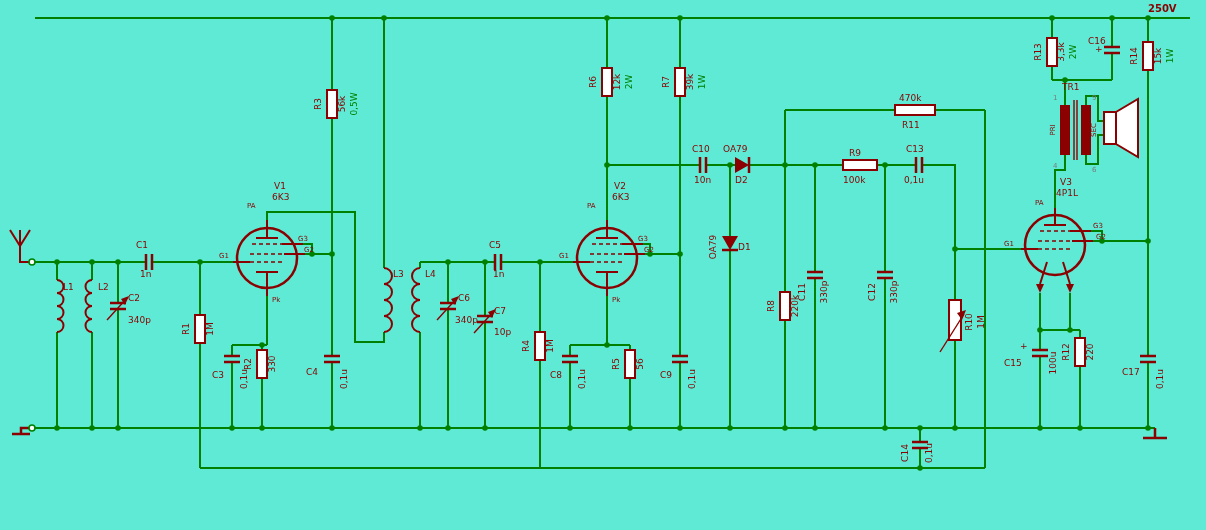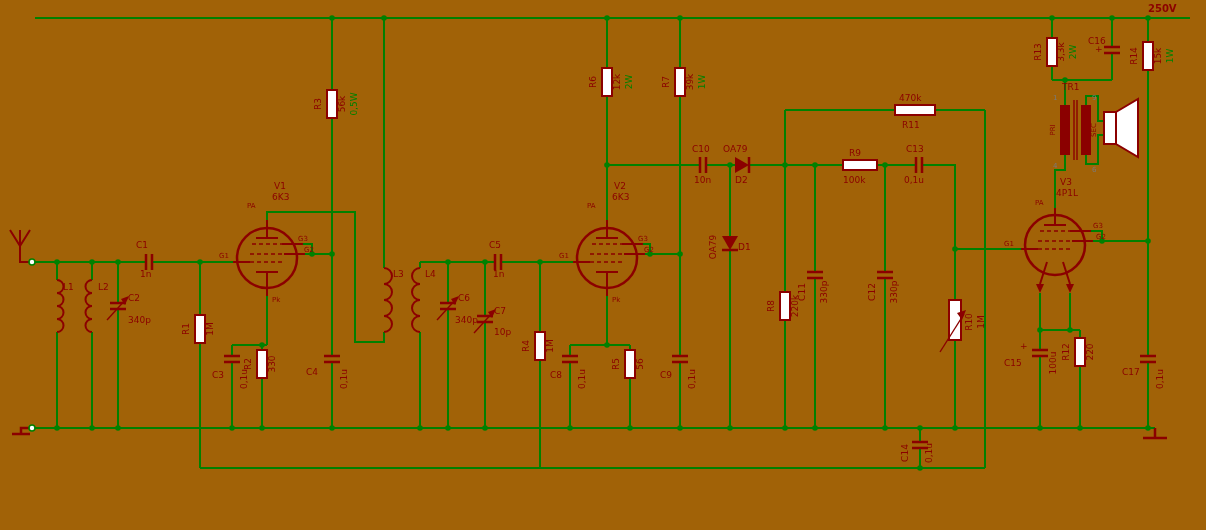--- a/index.html
+++ b/index.html
@@ -1,16 +1,16 @@
 <!DOCTYPE html>
 <html><head>
 <meta charset="utf-8">
 <style>
   html,body { margin:0; padding:0; background:#ffffff; }
-  .stage { width:1206px; height:530px; position:relative; background:#a16207; }
+  .stage { width:1206px; height:530px; position:relative; background:#5eead4; }
   svg { display:block; }
   .w  { stroke:#008000; stroke-width:2; fill:none; }
   .d  { fill:#008000; }
   .term { fill:#fff; stroke:#008000; stroke-width:1.6; }
   .p  { stroke:#8b0000; stroke-width:2; fill:none; }
   .p25{ stroke:#8b0000; stroke-width:2.5; fill:none; }
   .pthin{ stroke:#8b0000; stroke-width:1.4; fill:none; }
   .dash { stroke:#8b0000; stroke-width:1.6; fill:none; stroke-dasharray:4 3; }
   .box { stroke:#8b0000; stroke-width:2; fill:#ffffff; }
   .pf { fill:#8b0000; stroke:none; }

